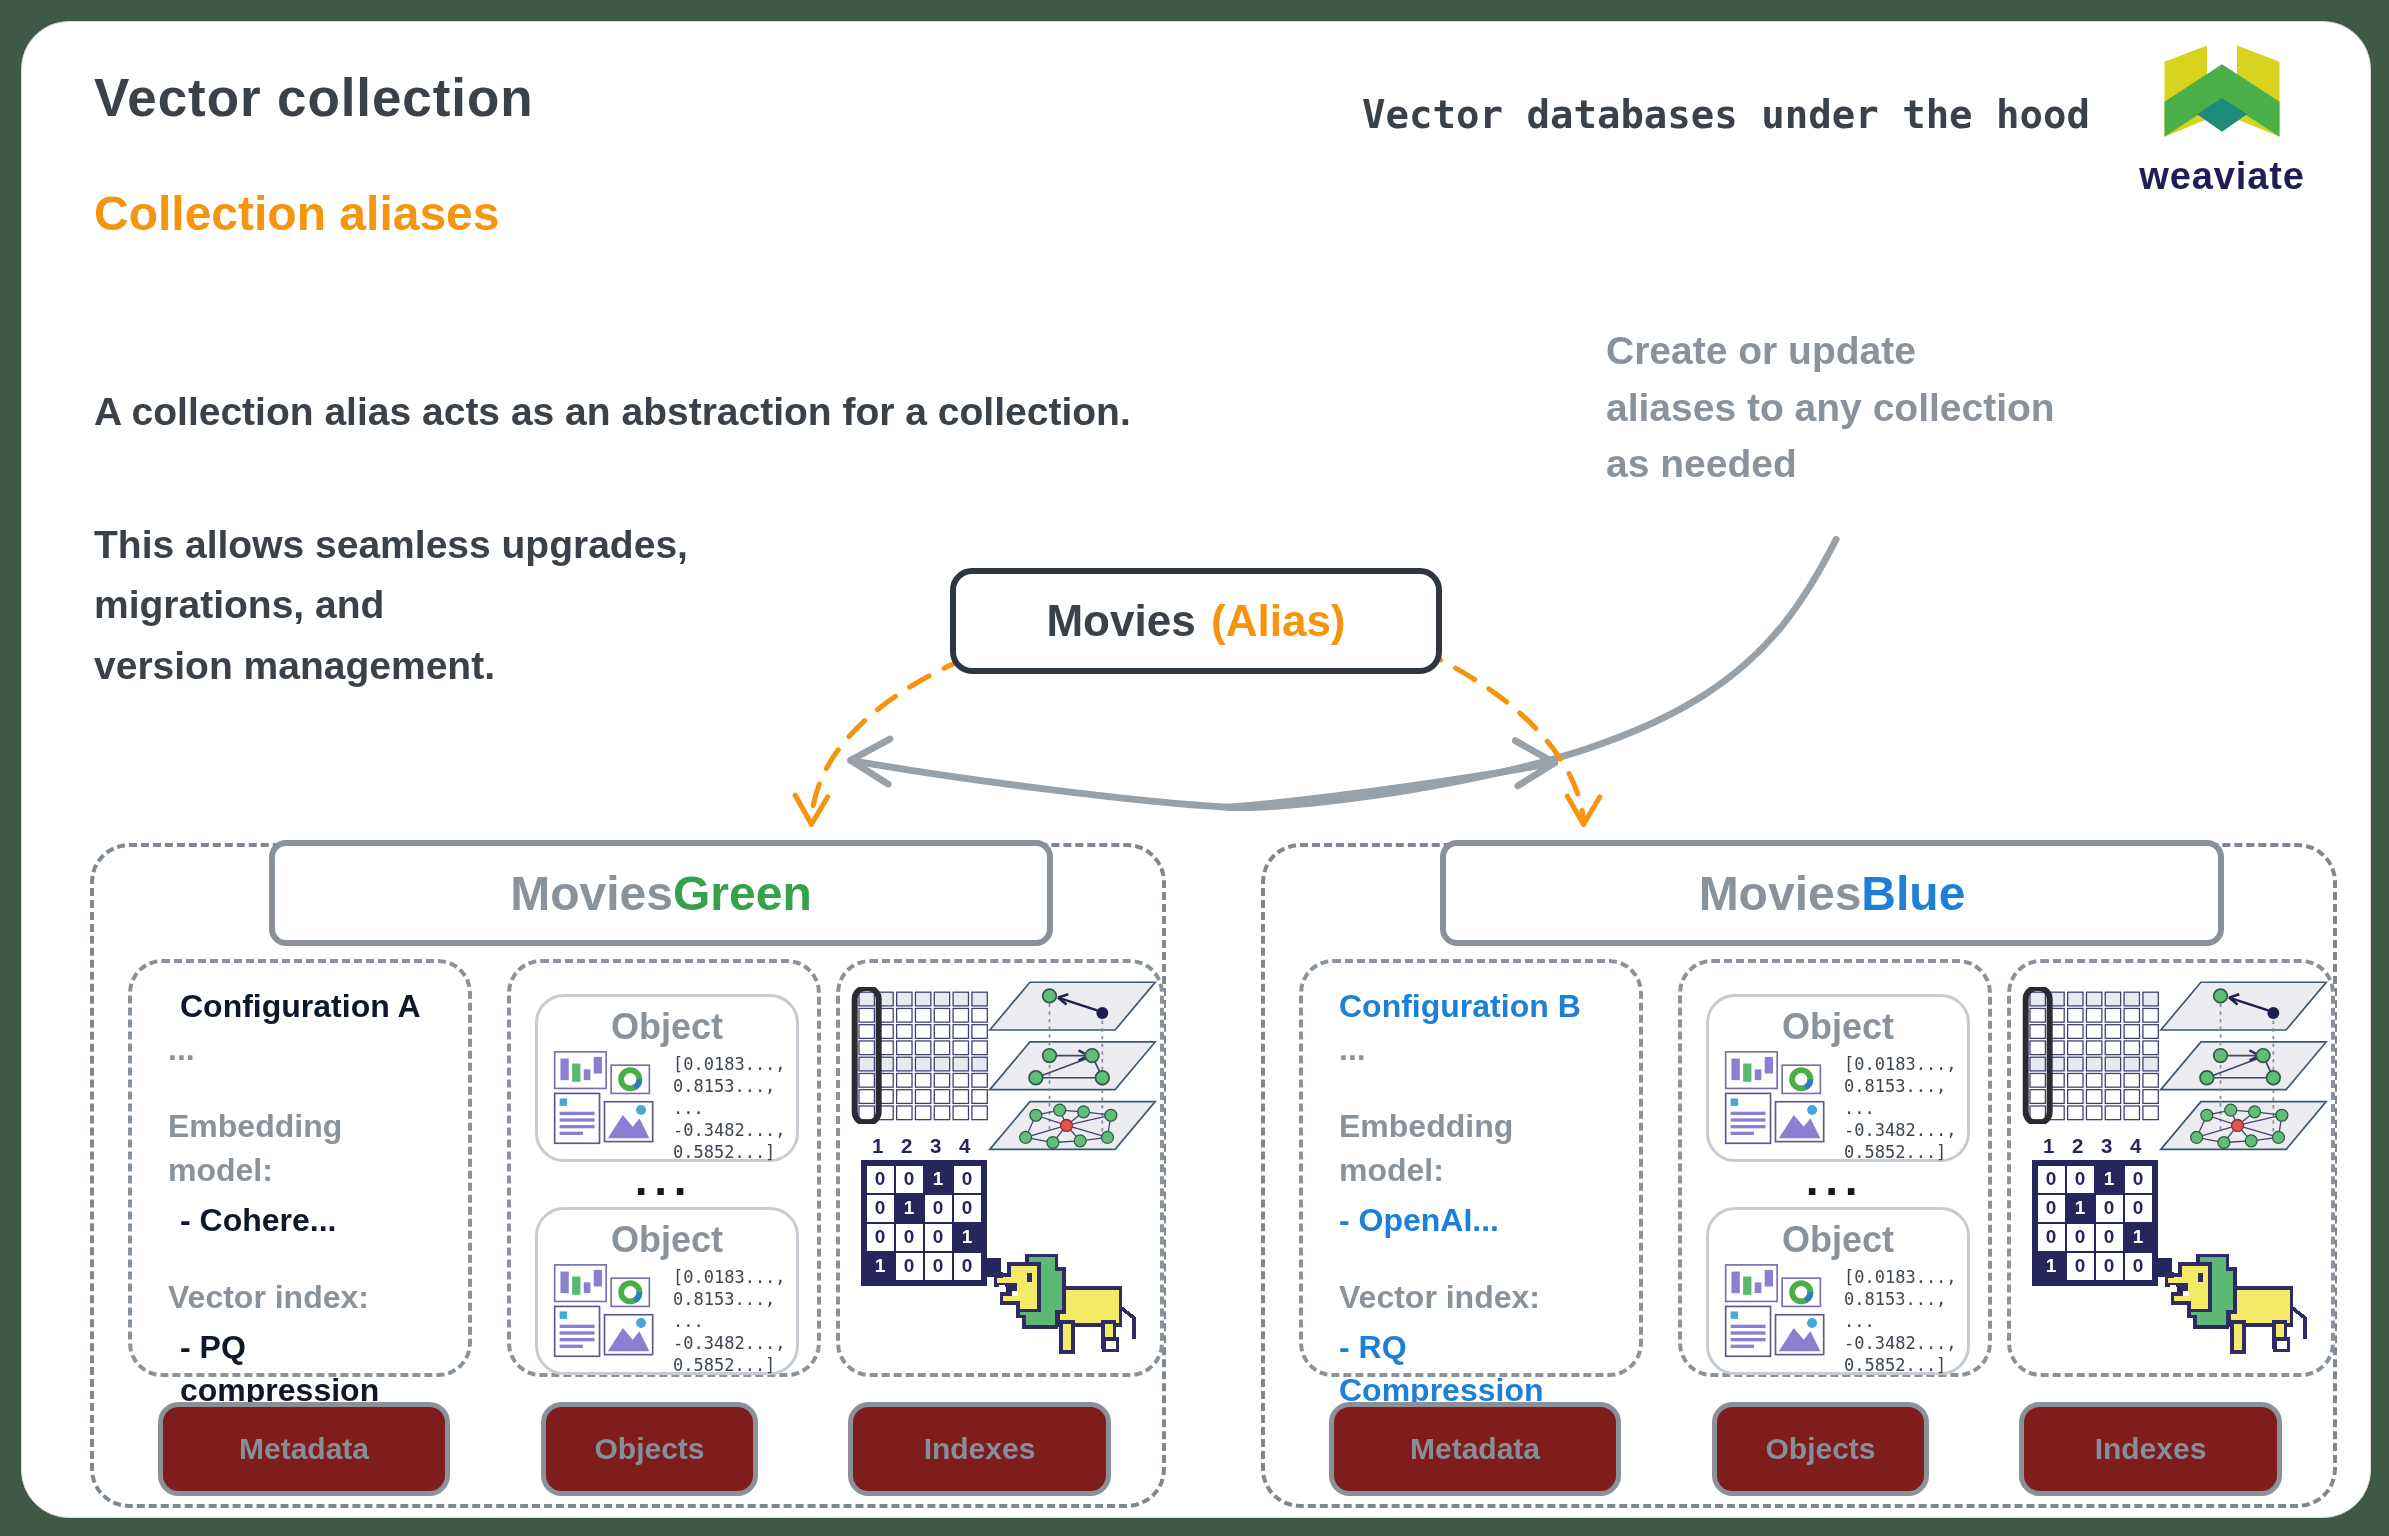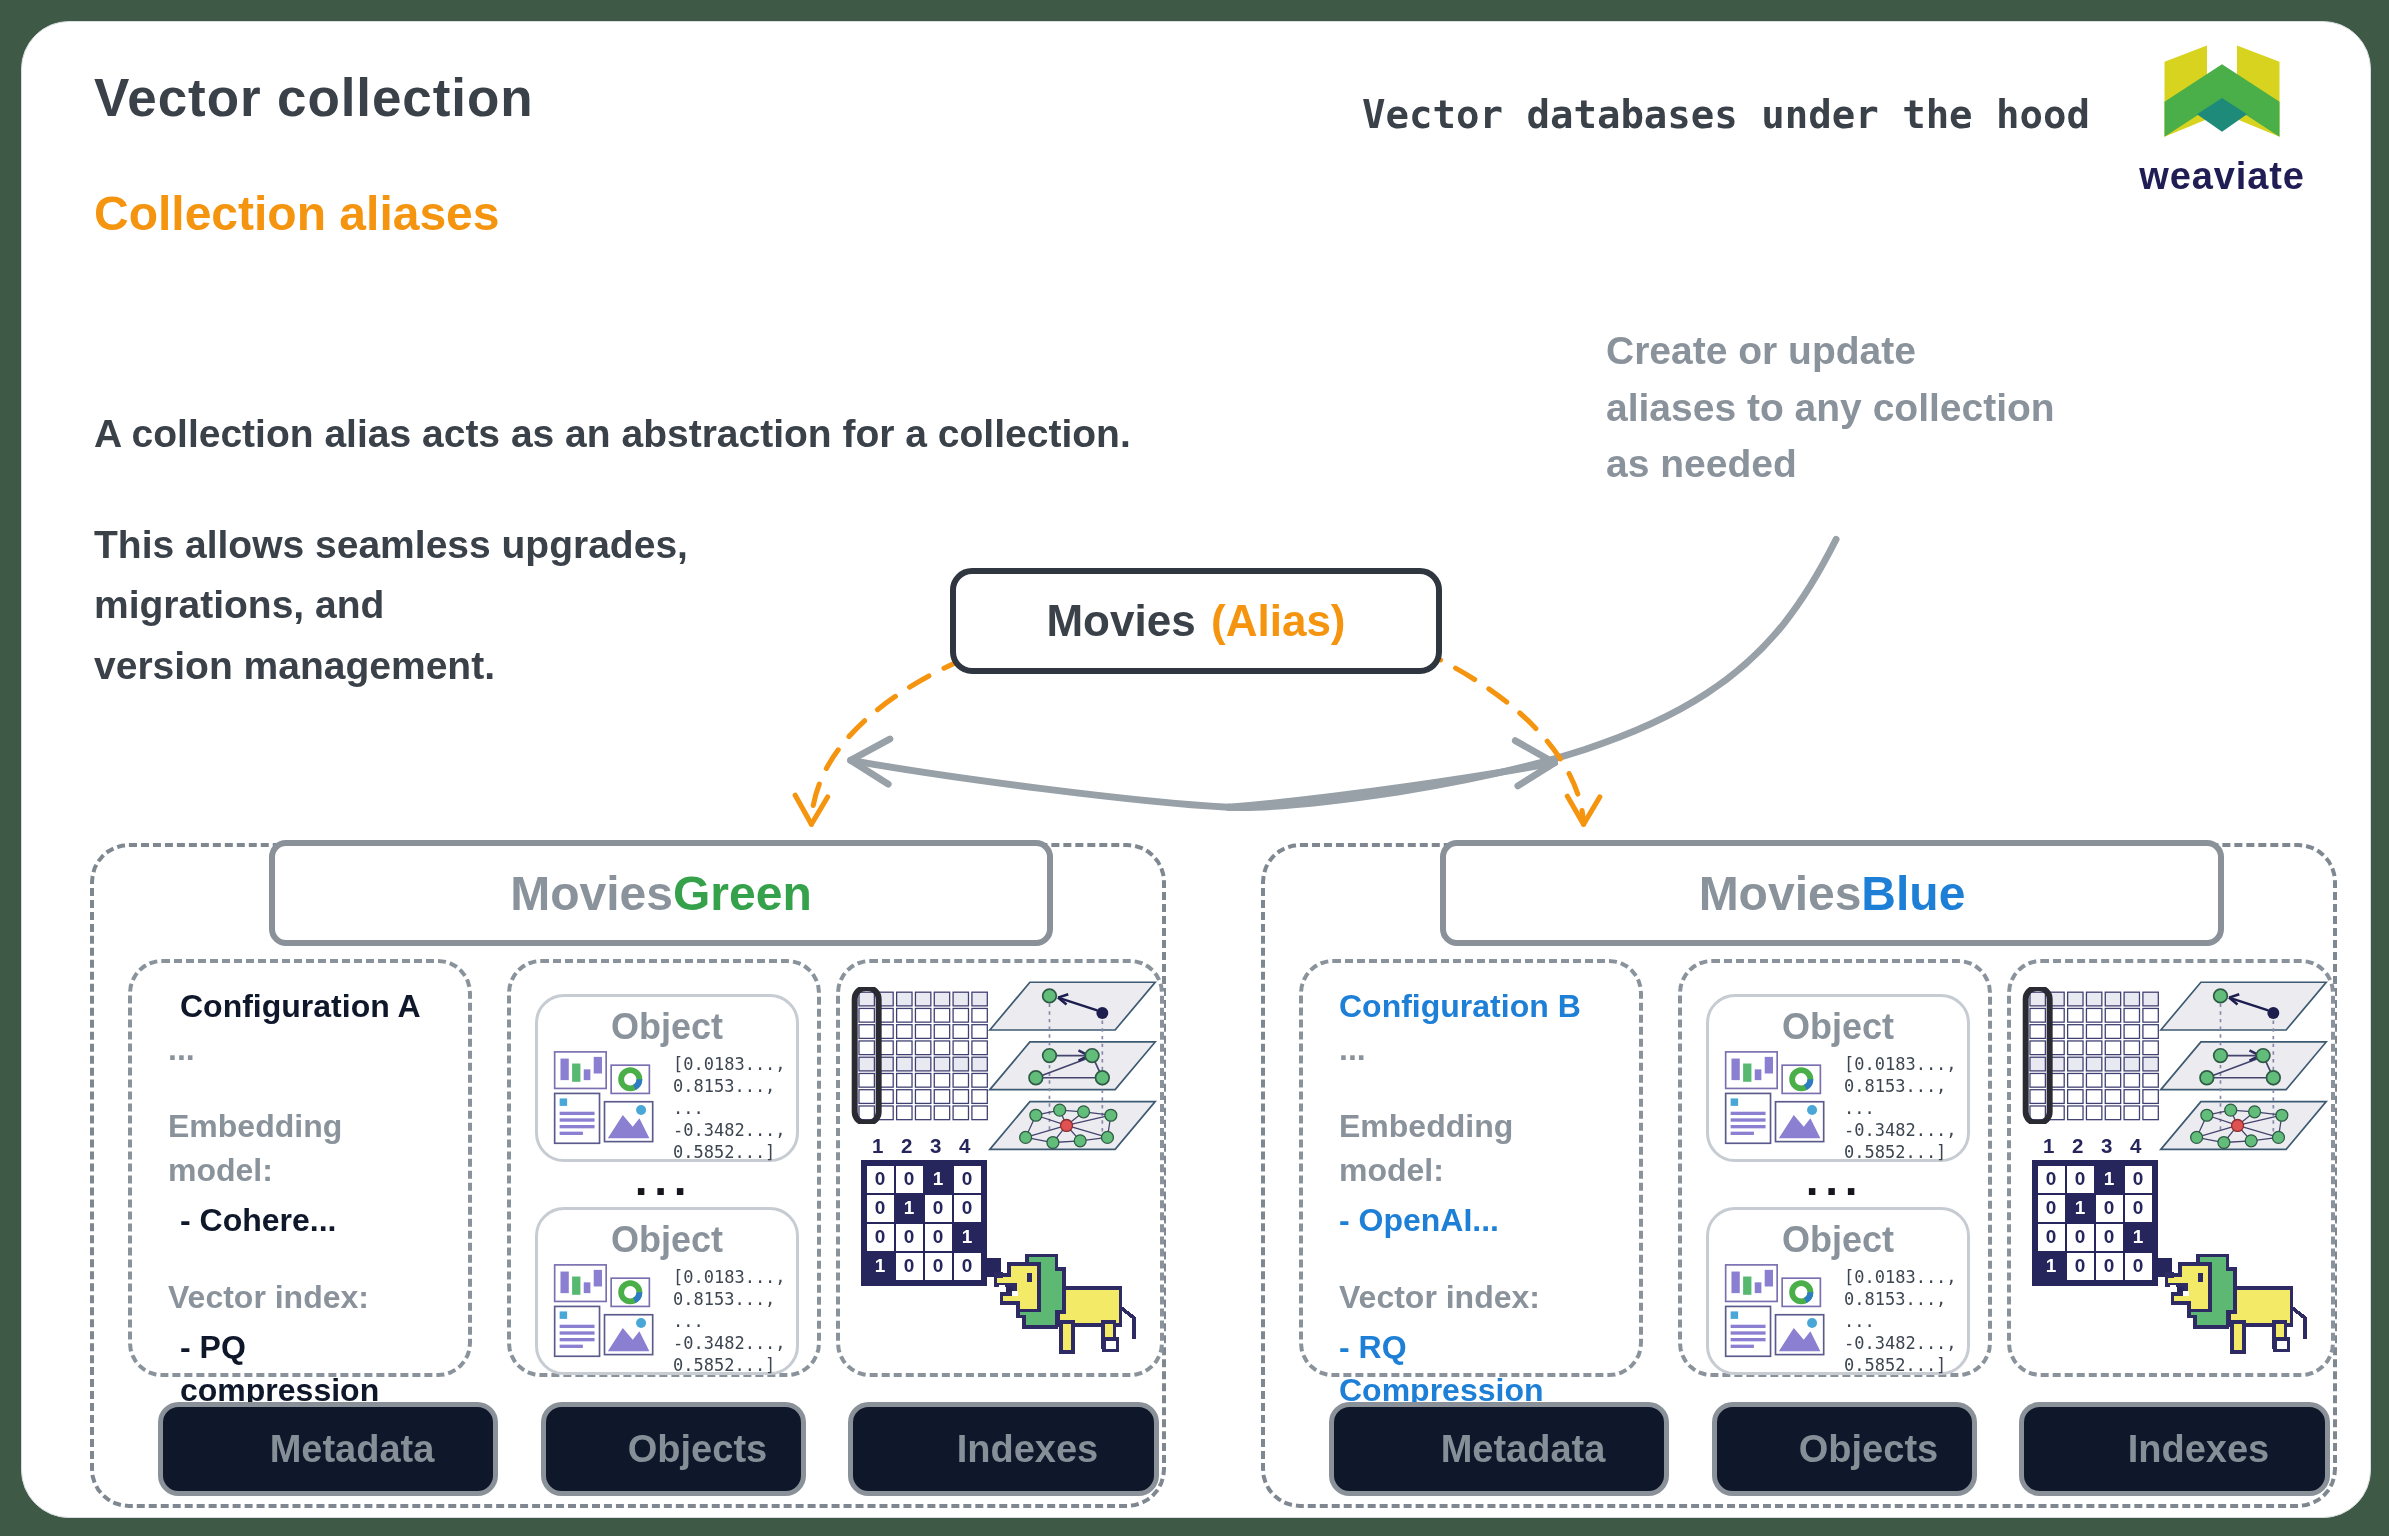--- a/index.html
+++ b/index.html
@@ -11,21 +11,21 @@
 
   
   .title{left:94px;top:67px;font-size:53px;font-weight:700;color:#3A4149;letter-spacing:0.9px;}
   .subtitle{left:94px;top:186px;font-size:48px;font-weight:700;color:#F5940E;}
   .right-note{right:299px;top:92px;font-size:39px;font-weight:700;color:#3A4149;
               font-family:"DejaVu Sans Mono",monospace;}
   .logo-wrap{right:73px;top:41px;width:188px;text-align:center;}
   .logo-text{font-size:38px;font-weight:700;color:#201D54;margin-top:1.7px;letter-spacing:0.9px;}
 
   
-  .para{left:94px;top:412px;font-size:39px;color:#3A4149;font-weight:600;}
+  .para{left:94px;top:390px;font-size:39px;color:#3A4149;font-weight:600;}
   .para2{left:94px;top:515px;font-size:39px;color:#3A4149;font-weight:600;line-height:1.55;white-space:pre-line;}
   .annotation{left:1606px;top:323px;font-size:39px;color:#8A939B;font-weight:600;line-height:1.45;white-space:pre-line;}
 
   
   .alias-box{left:950px;top:568px;width:480px;height:94px;background:#fff;border:6px solid #2F3640;
              border-radius:22px;display:flex;align-items:center;justify-content:center;font-size:44px;
              font-weight:700;color:#3A4149;gap:15.4px;}
   .alias-tag{color:#F5940E;}
 
   
@@ -36,22 +36,22 @@
               border:6px solid #8A9199;border-radius:17px;display:flex;align-items:center;
               justify-content:center;font-size:48px;font-weight:600;color:#8A939B;}
   .sfx-green{color:#35A24B;font-weight:700;}
   .sfx-blue{color:#1E7FD6;font-weight:700;}
 
   .panel{position:absolute;top:112px;height:410px;border:4.3px dashed #8A939B;border-radius:34px;background:#fff;}
   .panel-meta{left:34px;width:336px;}
   .panel-obj{left:413px;width:306px;}
   .panel-idx{left:742px;width:320px;}
 
-  .pill{position:absolute;top:555px;height:84px;background:#0f172a;border:5.1px solid #8A9199;border-radius:20.5px;
-        display:inline-flex;align-items:center;justify-content:center;font-size:38px;font-weight:600;color:#868F97;padding-left:48px;}
+  .pill{position:absolute;top:555px;height:84px;background:#7f1d1d;border:5.1px solid #8A9199;border-radius:20.5px;
+        display:inline-flex;align-items:center;justify-content:center;font-size:30px;font-weight:600;color:#868F97;}
   .pill-meta{left:64px;width:282px;}
   .pill-obj{left:447px;width:207px;}
   .pill-idx{left:754px;width:253px;}
 
   
   .meta-inner{position:absolute;left:36px;top:22px;right:20.5px;font-size:32px;line-height:1.35;font-weight:600;}
   .m-gray{color:#8A939B;white-space:pre-line;}
   .m-green{color:#0f172a;margin-left:12px;}
   .m-blue{color:#1E7FD6;}
   .gap40{height:34px;}

